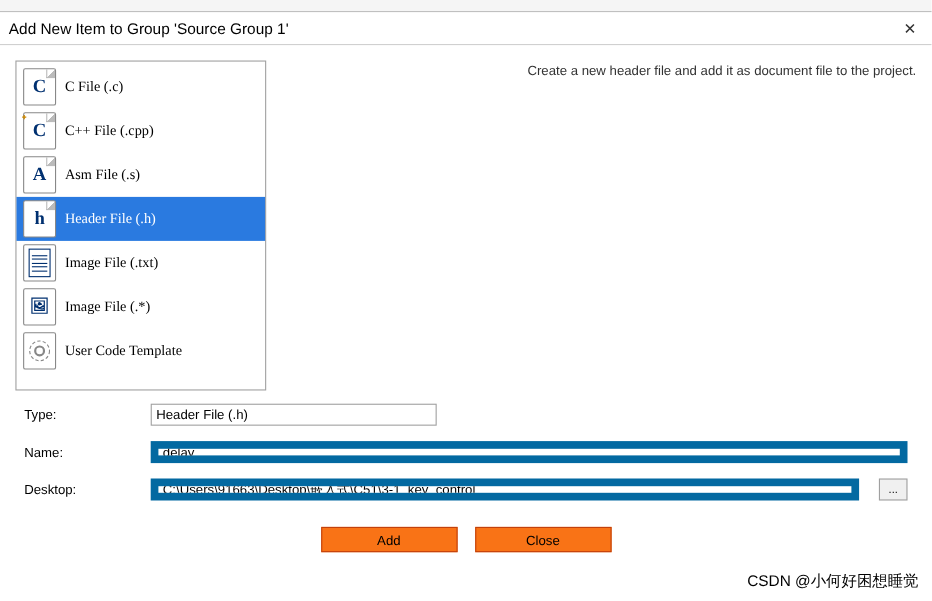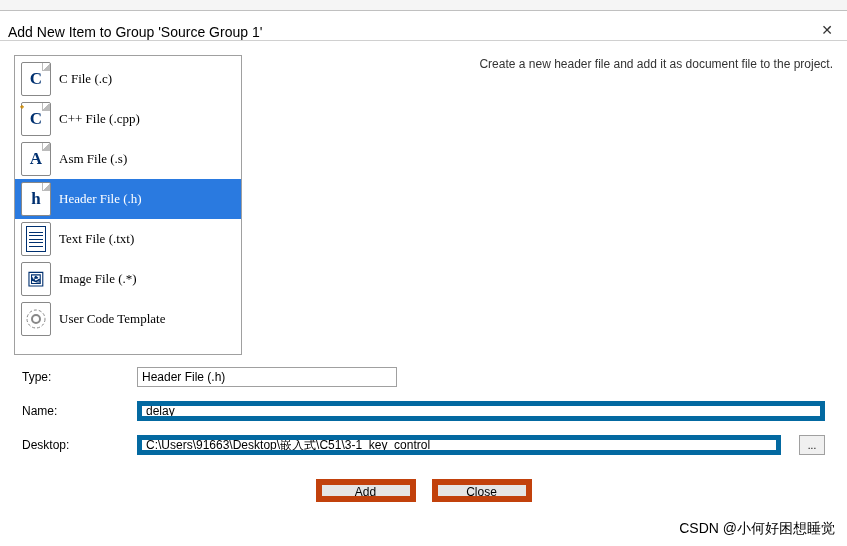--- a/index.html
+++ b/index.html
@@ -1,40 +1,40 @@
 <!DOCTYPE html>
 <html><head>
 <meta charset="utf-8">
 <style>
 * { box-sizing: border-box; margin: 0; padding: 0; }
 body { font-family: "Segoe UI", Tahoma, sans-serif; font-size: 12px; background: #fff; width: 847px; height: 546px; overflow: hidden; position: relative; }
 .toolbar-frag { height: 11px; background: #f5f5f5; border-bottom: 1px solid #c0c0c0; }
-.titlebar { height: 30px; border-bottom: 1px solid #d0d0d0; display: flex; align-items: flex-end; padding: 0 8px; font-size: 14px; }
+.titlebar { height: 30px; border-bottom: 1px solid #d0d0d0; display: flex; align-items: center; padding: 0 8px; font-size: 14px; }
 .titlebar .spacer { flex: 1; }
 .close-x { font-size: 14px; color: #333; cursor: pointer; padding: 2px 6px; }
 .main { display: flex; padding: 14px 14px 0 14px; gap: 16px; }
 .list-box { width: 228px; height: 300px; border: 1px solid #a0a0a0; background: #fff; padding: 3px 0; }
 .list-item { display: flex; align-items: center; height: 40px; padding: 0 6px; cursor: default; }
 .list-item.selected { background: #2a7ae0; color: #fff; }
 .icon-box { width: 30px; height: 34px; border: 1px solid #888; background: #fff; border-radius: 2px; margin-right: 8px; position: relative; display: flex; align-items: center; justify-content: center; font-weight: bold; font-size: 17px; font-family: Georgia, serif; color: #003070; }
 .icon-corner { position: absolute; top: 0; right: 0; width: 8px; height: 8px; background: linear-gradient(135deg, transparent 50%, #bbb 50%); border-left: 1px solid #bbb; border-bottom: 1px solid #bbb; }
 .list-label { font-family: Liberation Serif, serif; font-size: 13px; }
 .selected .list-label { color: #fff; }
 .selected .icon-box { color: #003070; }
 .desc { flex: 1; padding-top: 2px; font-size: 12px; color: #333; text-align: right; }
 .form { padding: 12px 22px 0 22px; }
 .form-row { display: flex; align-items: center; margin-bottom: 14px; }
 .form-label { width: 115px; font-size: 12px; }
 .text-disp { border: 1px solid #a0a0a0; height: 20px; padding: 1px 4px; font-size: 12px; background: #fff; display: flex; align-items: center; }
 .type-disp { width: 260px; }
-.name-input { flex: 1; border: 5px solid #0369a1; height: 20px; padding: 1px 4px; font-size: 12px; font-family: inherit; }
+.name-input { flex: 1; border: 7px solid #0369a1; height: 20px; padding: 1px 4px; font-size: 12px; font-family: inherit; }
 .loc-row { display: flex; flex: 1; gap: 18px; }
 .browse-btn { width: 26px; height: 20px; border: 1px solid #a0a0a0; background: #f0f0f0; font-size: 10px; cursor: pointer; display: flex; align-items: center; justify-content: center; }
 .buttons { display: flex; justify-content: center; gap: 16px; padding: 10px 0 14px 0; border-top: none; }
-.btn { width: 100px; height: 23px; border: 6px solid #c2410c; background: #e5e5e5; font-size: 12px; cursor: pointer; }
+.btn { width: 124px; height: 23px; border: 1px solid #c2410c; background: #f97316; font-size: 12px; cursor: pointer; }
 .watermark { position: absolute; bottom: 8px; right: 12px; color: #000000; font-size: 14px; text-align: center; }
 .icon-lines { width: 20px; height: 26px; border: 1px solid #003070; position: relative; background: #fff; display: flex; flex-direction: column; justify-content: space-evenly; padding: 2px; }
 .icon-lines span { height: 1px; background: #003070; display: block; }
 .icon-gear { width: 24px; height: 24px; }
 .icon-img { font-size: 14px; }
 </style>
 </head>
 <body>
 
 <div class="toolbar-frag"></div>
@@ -66,21 +66,21 @@
       <div class="list-item">
         <div class="icon-box">
           <div class="icon-lines">
             <span></span>
             <span></span>
             <span></span>
             <span></span>
             <span></span>
           </div>
         </div>
-        <span class="list-label">Text File (.txt)</span>
+        <span class="list-label">Image File (.txt)</span>
       </div>
       <div class="list-item">
         <div class="icon-box">
           <span class="icon-img">🖼</span>
         </div>
         <span class="list-label">Image File (.*)</span>
       </div>
       <div class="list-item">
         <div class="icon-box">
           <svg class="icon-gear" viewBox="0 0 24 24">

